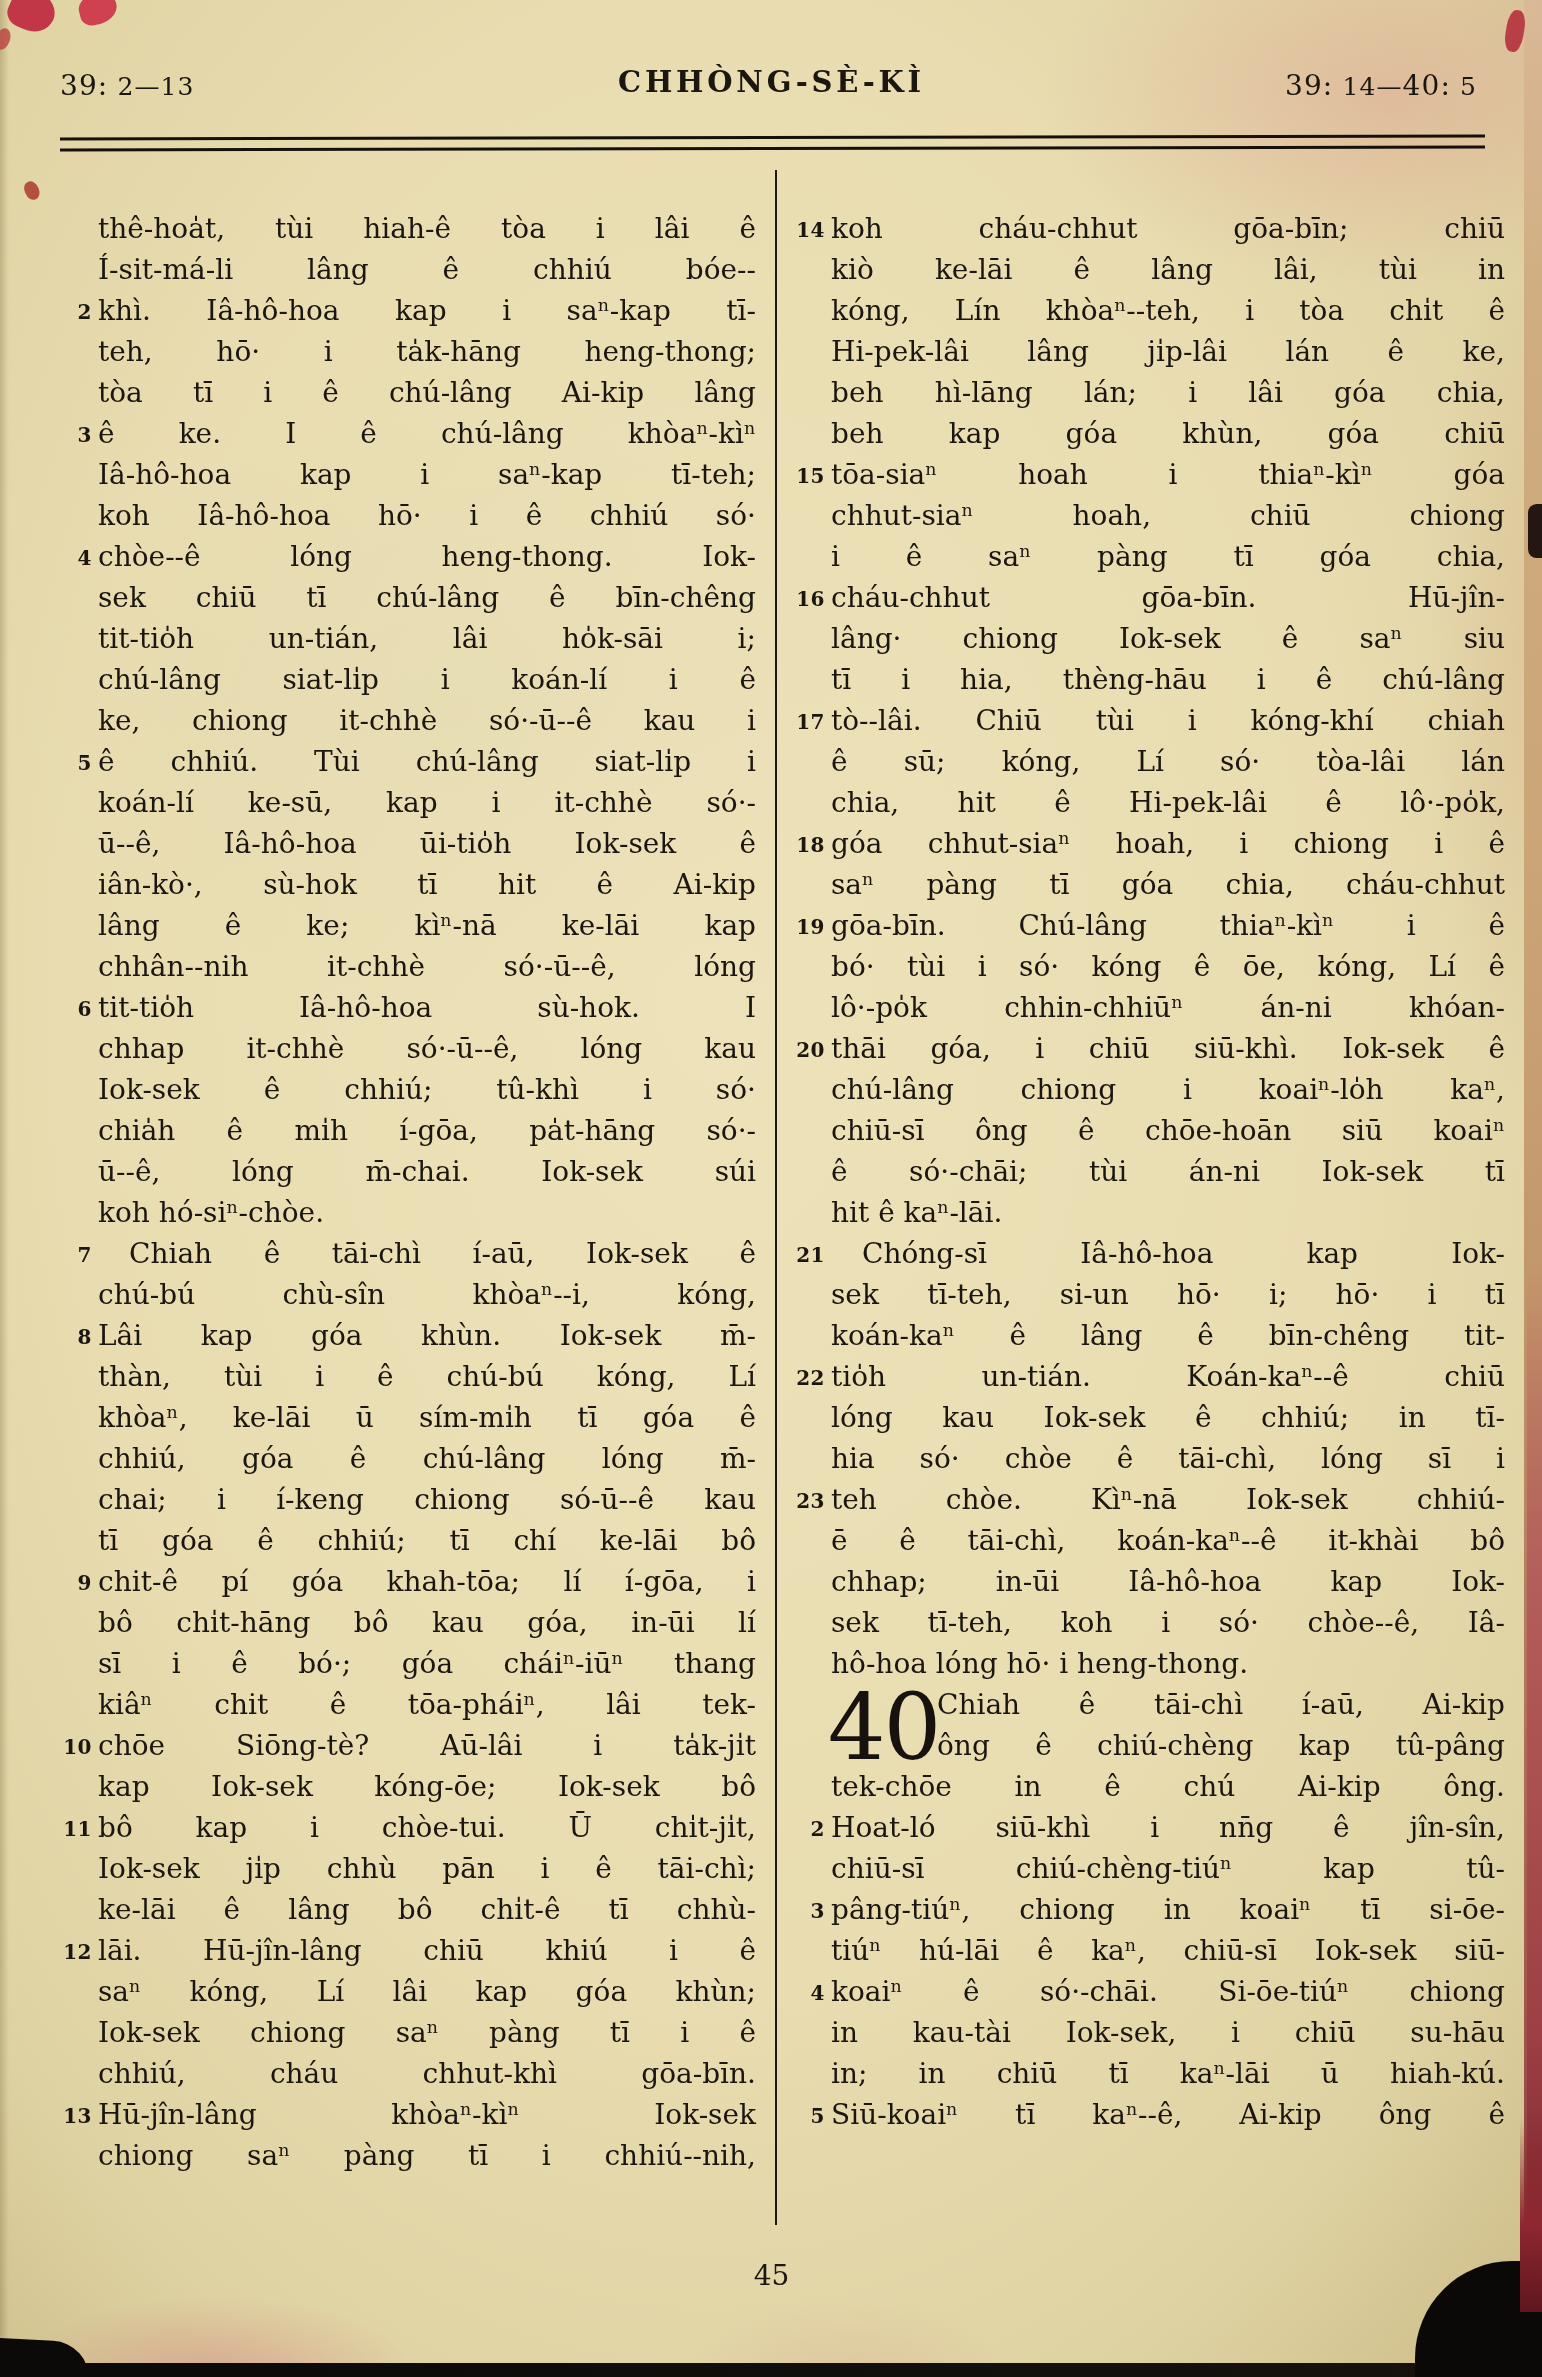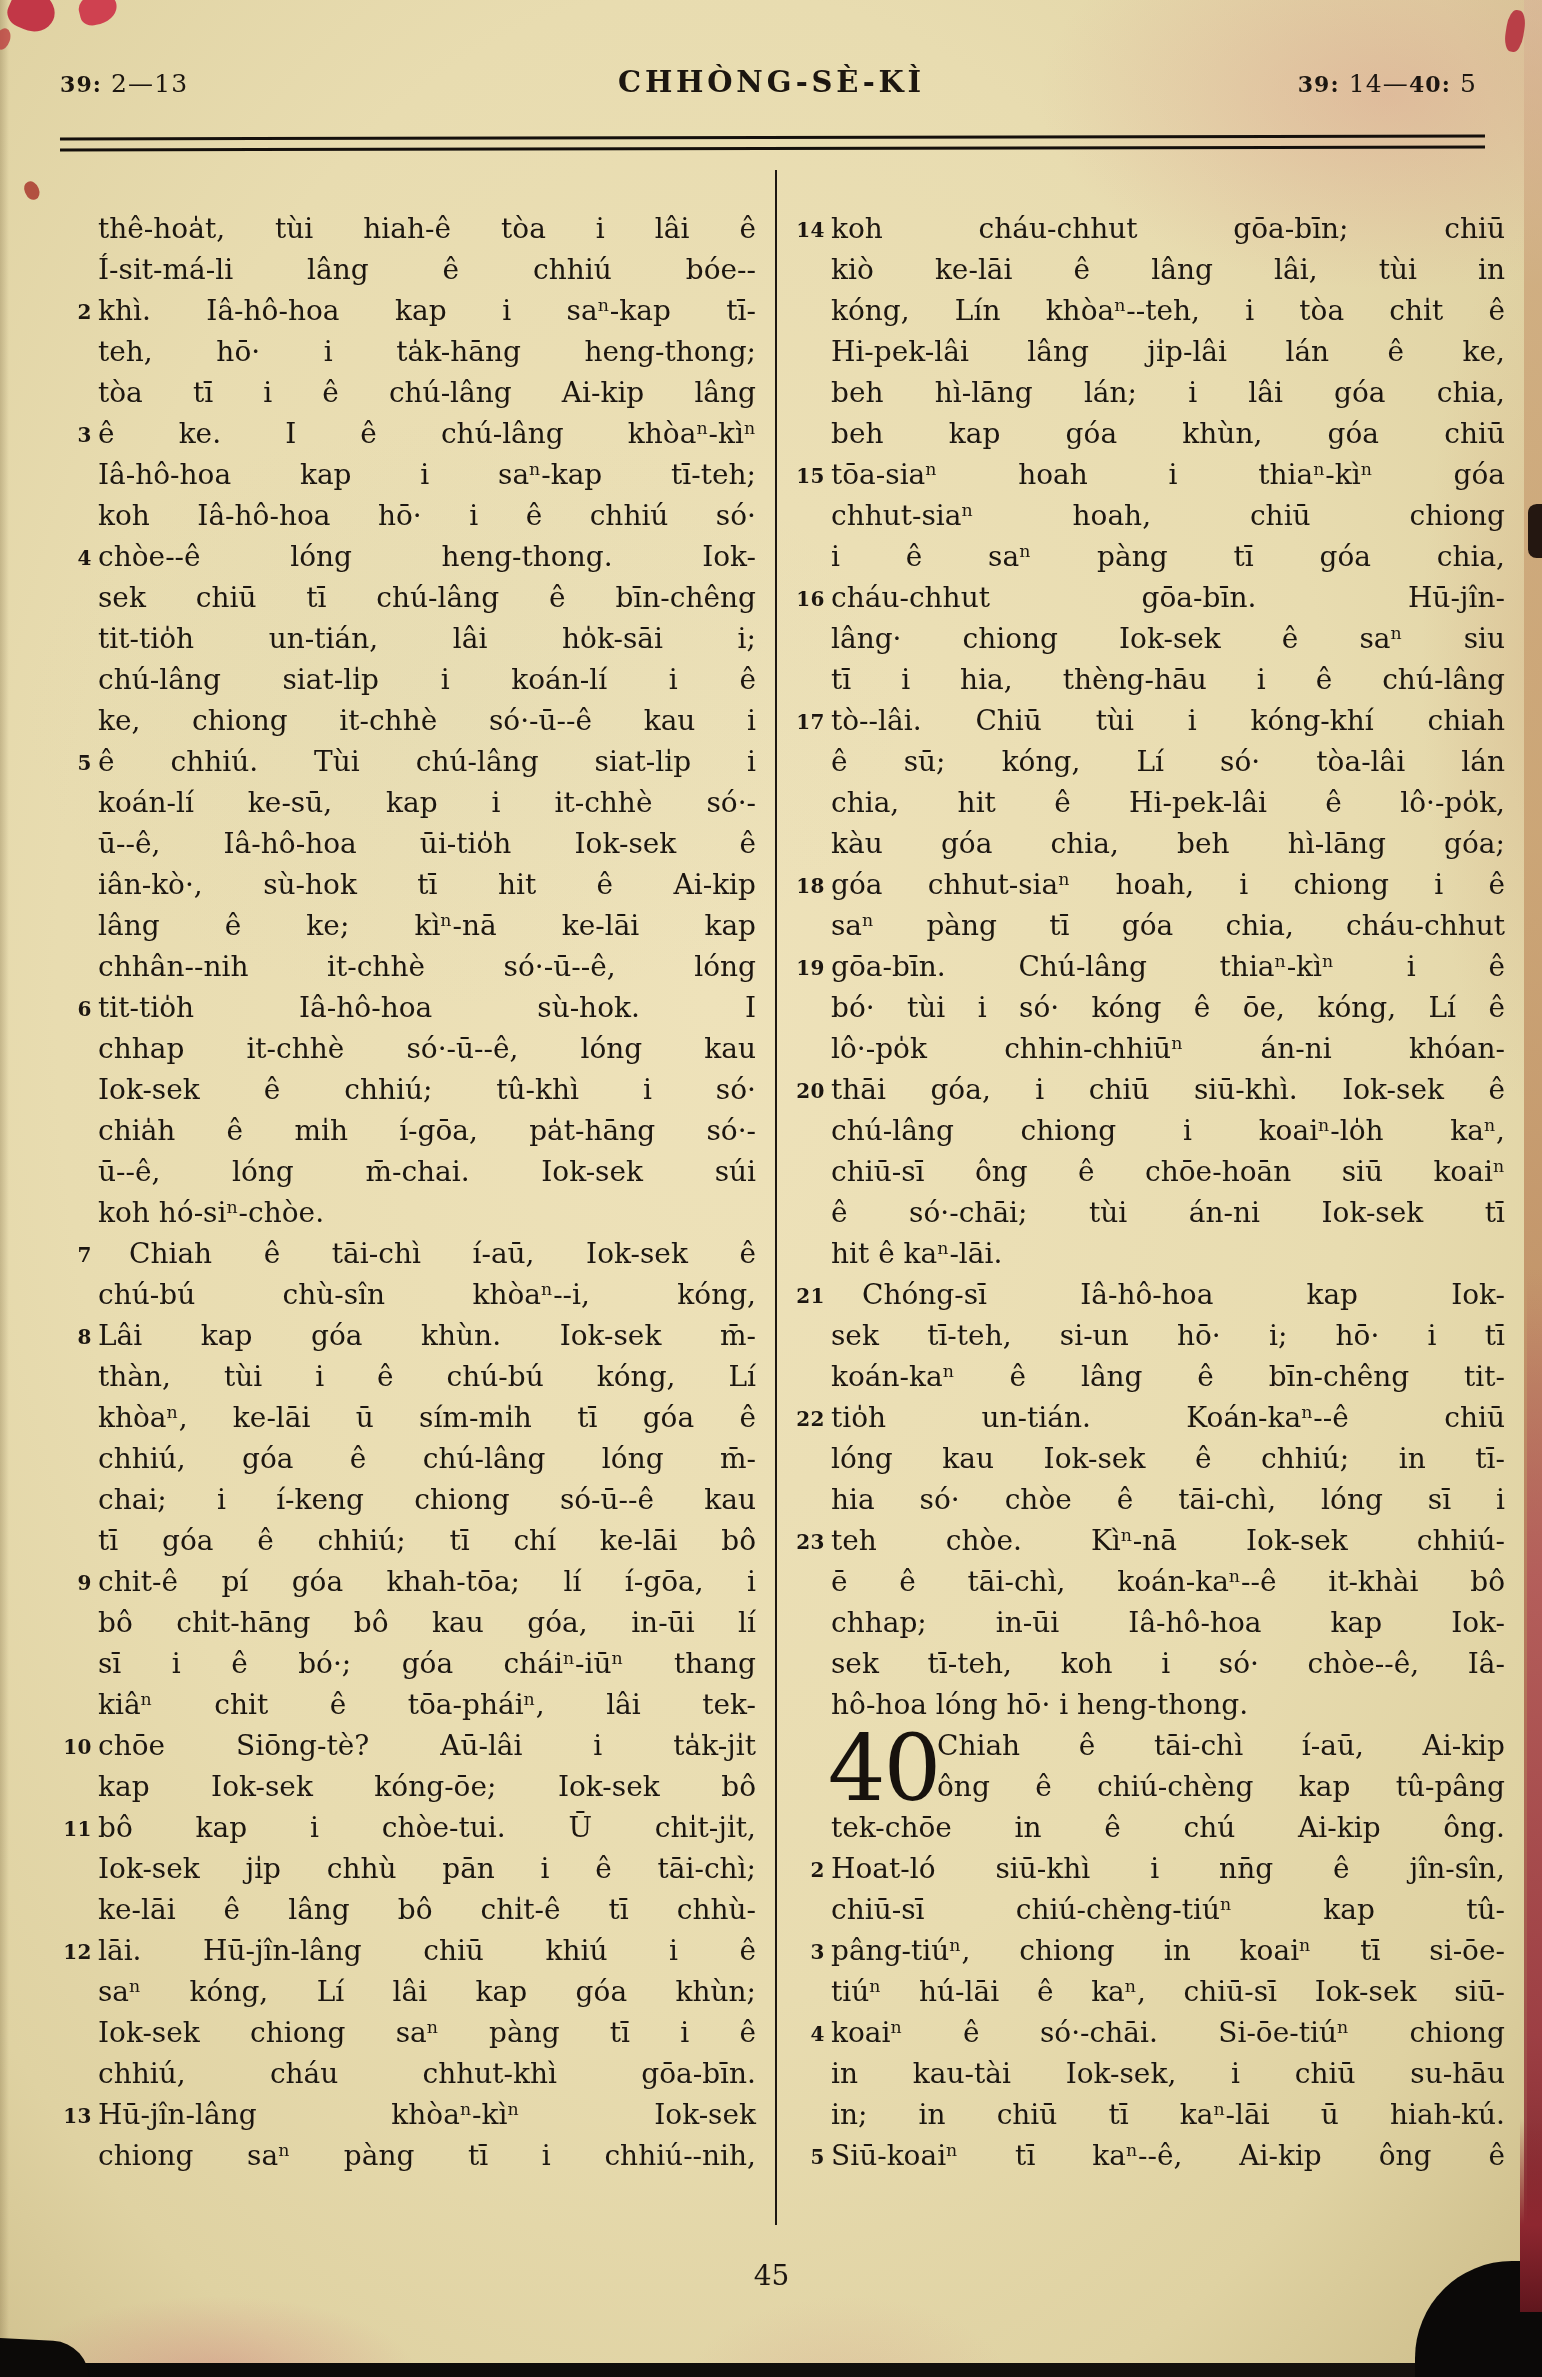--- a/index.html
+++ b/index.html
@@ -42,21 +42,21 @@
   .bottom-black{position:absolute;left:0;right:0;bottom:0;height:14px;
     background:linear-gradient(to right,#0a0908 0%,#12100d 60%,#17120e 100%);}
   .corner-bl{position:absolute;left:-13px;bottom:-7.6px;width:103px;height:45px;background:#0c0a08;
     border-top-right-radius:38px;transform:rotate(3deg);}
   .corner-br{position:absolute;right:-18.3px;bottom:-24px;width:146px;height:140px;background:#0b0908;
     border-top-left-radius:97px;}
   .corner-br-red{position:absolute;right:0;bottom:65px;width:22.7px;height:194px;
     background:linear-gradient(to bottom, rgba(150,40,45,0), #8e2730 55%, #5f161d 100%);}
   
   .pageref{position:absolute;top:69px;font-size:25px;letter-spacing:1.1px;white-space:nowrap;}
-  .pageref b{font-weight:700;font-size:22px;}
+  .pageref b{font-weight:400;font-size:28px;}
   .pageref-left{left:60px;}
   .pageref-right{right:66px;}
   .book-title{position:absolute;left:0;right:0;top:65px;text-align:center;
     font-weight:700;font-size:29px;letter-spacing:3.8px;}
   .rule-double{position:absolute;left:60px;top:136px;width:1425px;height:7.6px;
     border-top:3.8px solid #15100c;border-bottom:3.2px solid #15100c;transform:rotate(-0.12deg);}
   .col-divider{position:absolute;left:775px;top:170px;width:2.2px;height:2055px;background:#1d1712;}
   
   .col{position:absolute;top:208px;font-size:28px;}
   .col-left{left:98px;width:658px;}
@@ -303,23 +303,20 @@
         <span class="vnum">17</span>
         <span class="ltext">tò--lâi. Chiū tùi i kóng-khí chiah</span>
       </div>
       <div class="line j">
         <span class="ltext">ê sū; kóng, Lí só· tòa-lâi lán</span>
       </div>
       <div class="line j">
         <span class="ltext">chia, hit ê Hi-pek-lâi ê lô·-po̍k,</span>
       </div>
       <div class="line j">
-        <span class="ltext">kàu góa chia, beh hì-lāng góa;</span>
-      </div>
-      <div class="line j">
         <span class="vnum">18</span>
         <span class="ltext">góa chhut-siaⁿ hoah, i chiong i ê</span>
       </div>
       <div class="line j">
         <span class="ltext">saⁿ pàng tī góa chia, cháu-chhut</span>
       </div>
       <div class="line j">
         <span class="vnum">19</span>
         <span class="ltext">gōa-bīn.  Chú-lâng thiaⁿ-kìⁿ i ê</span>
       </div>

